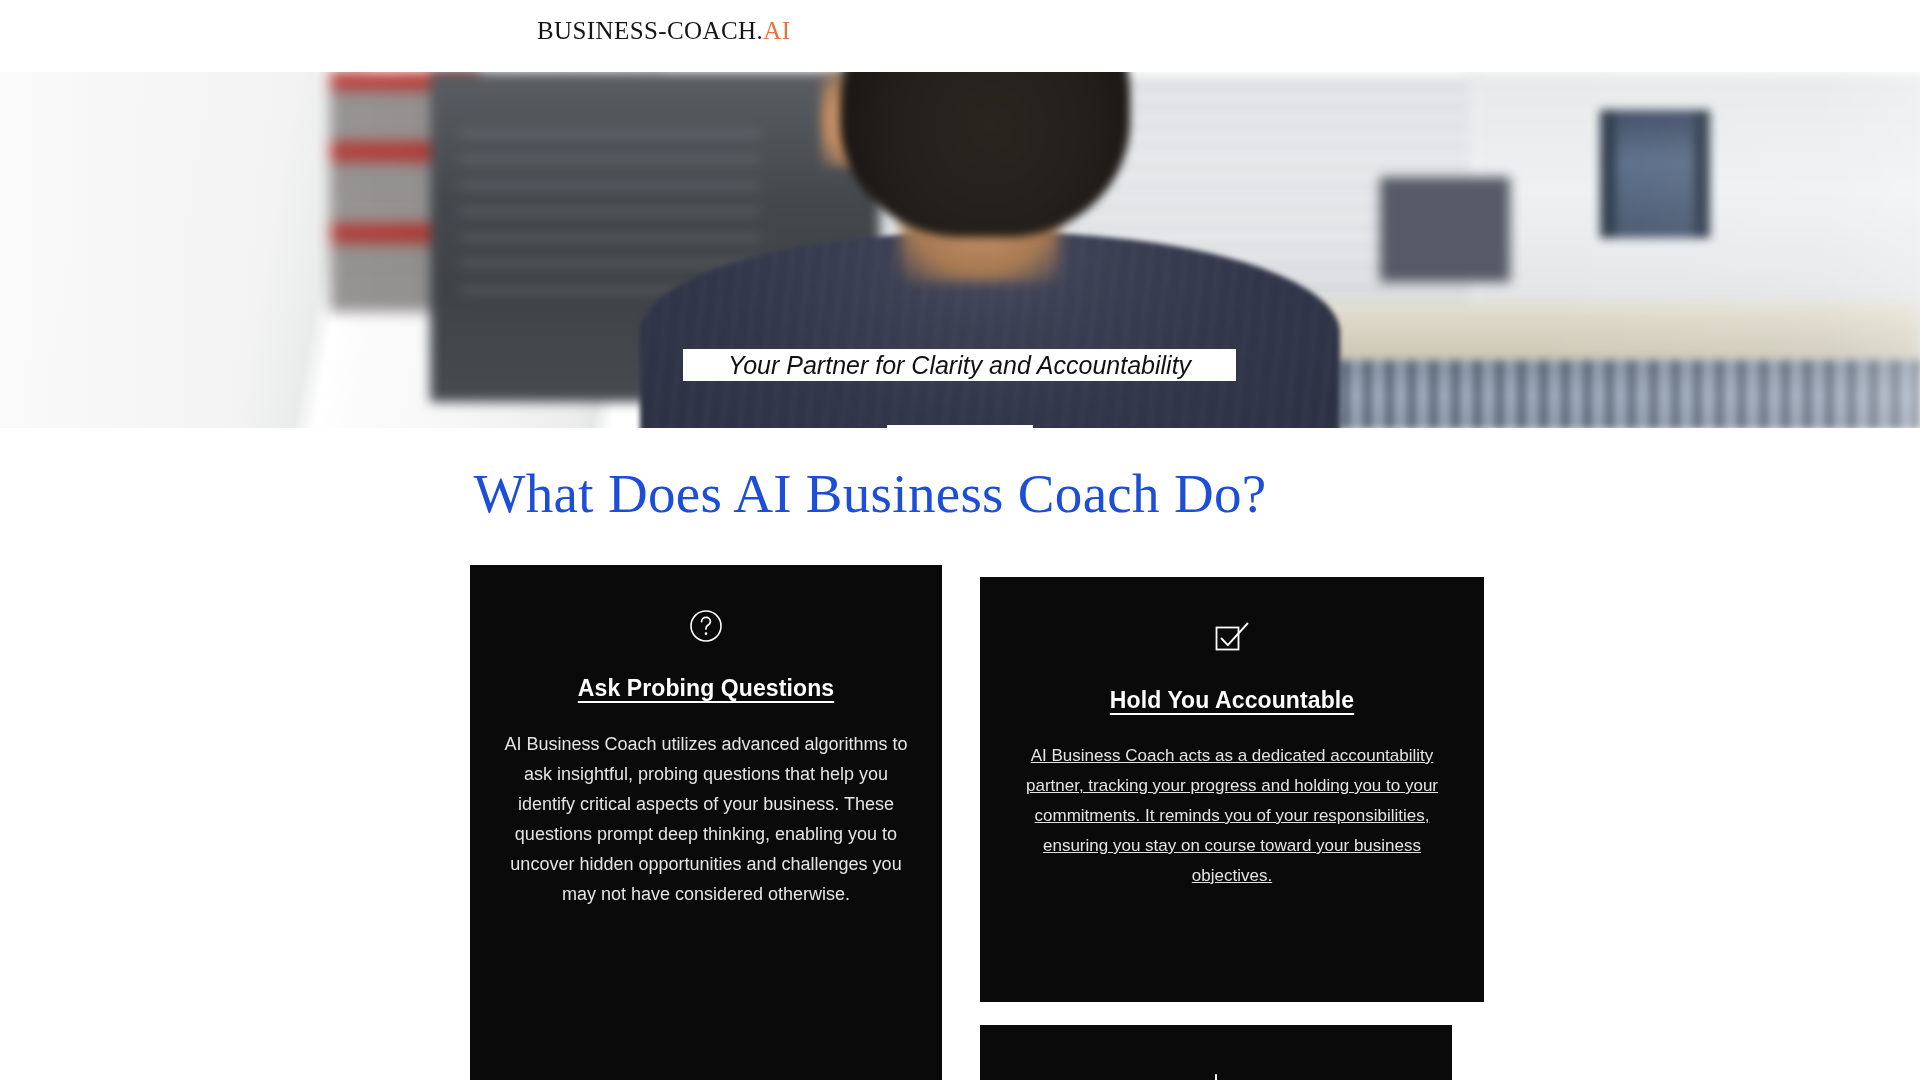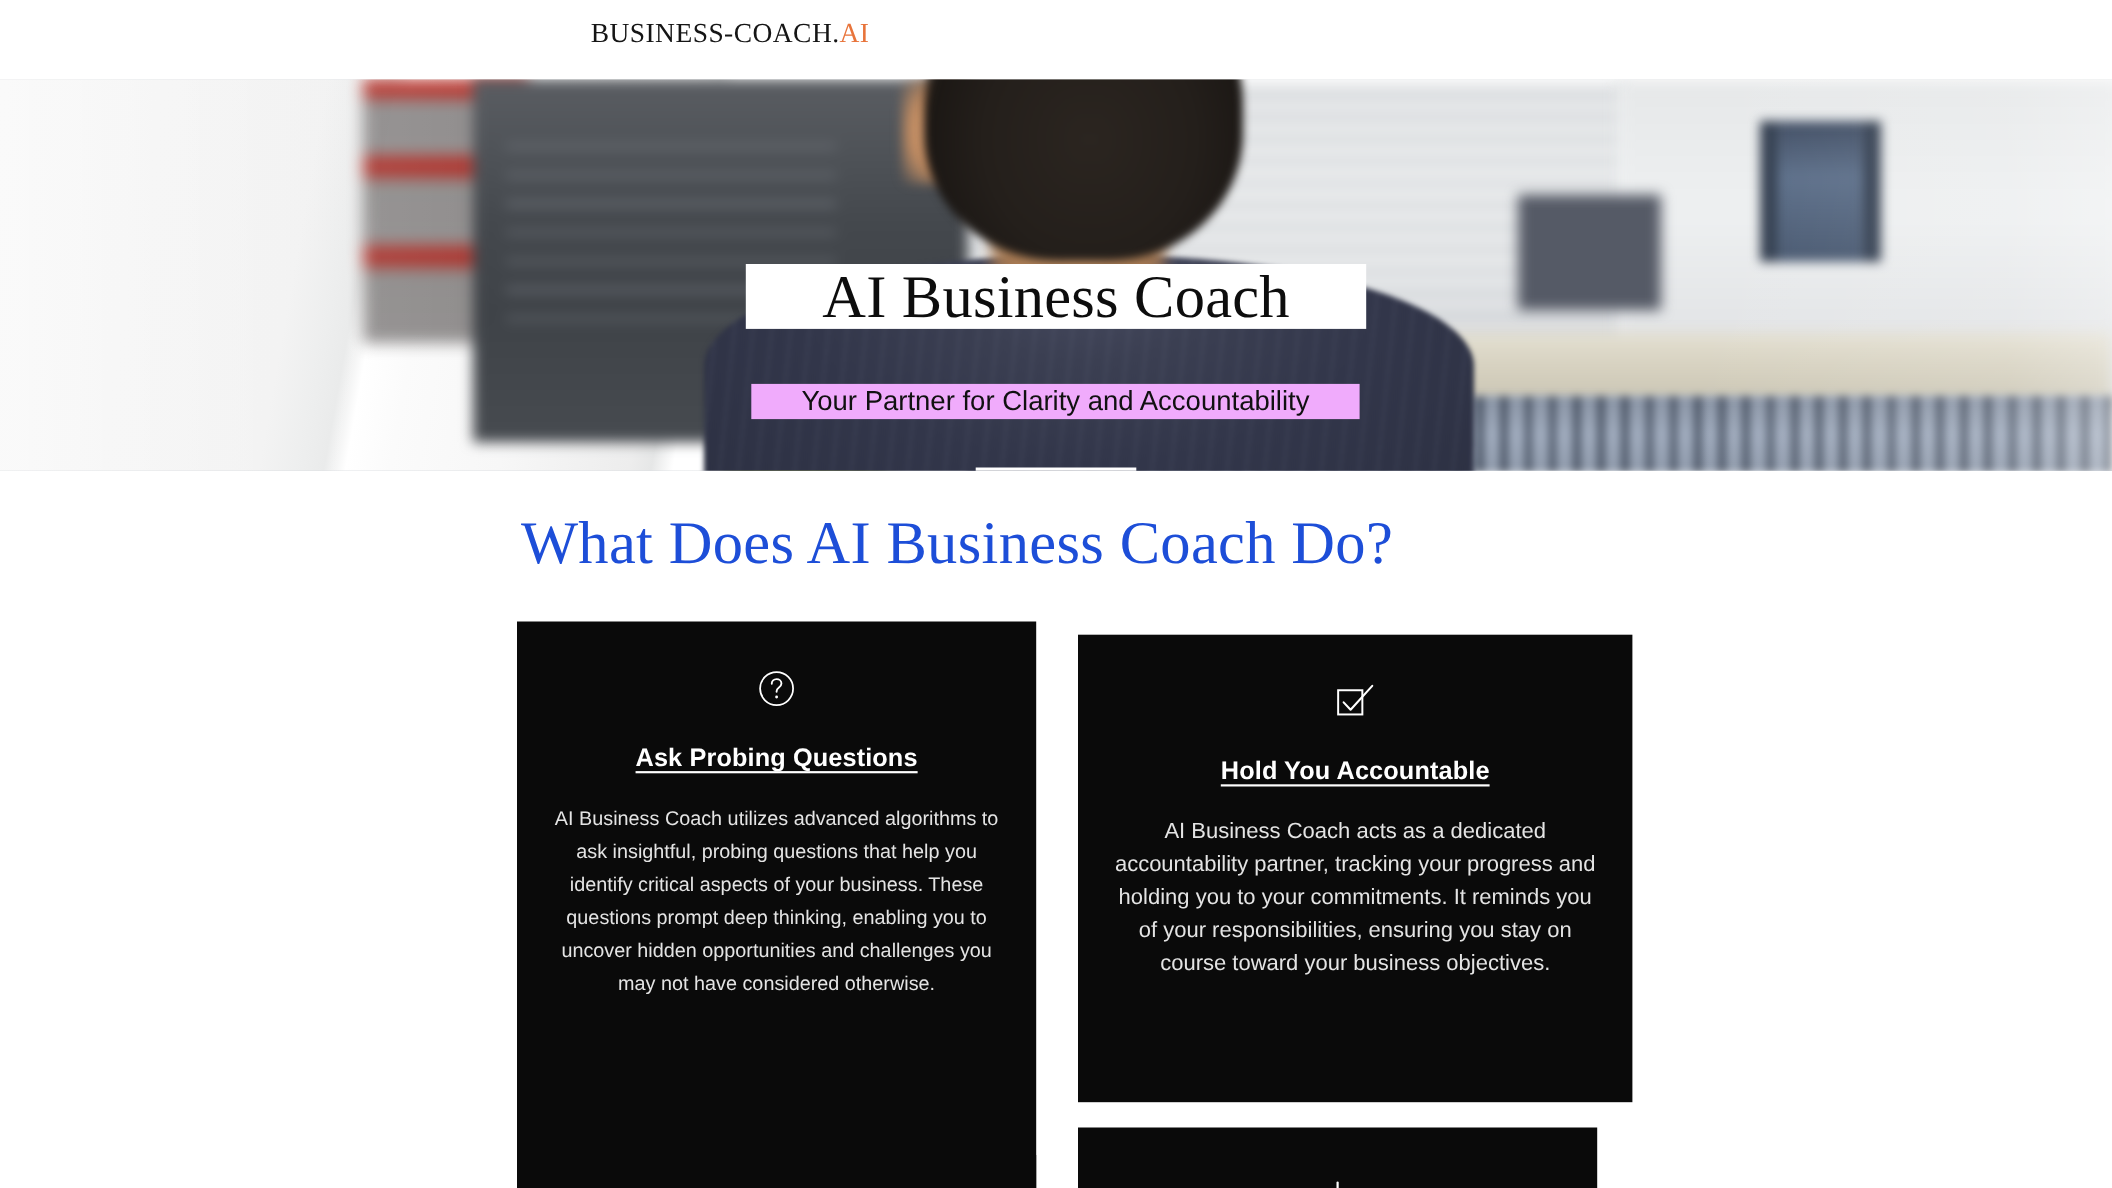--- a/index.html
+++ b/index.html
@@ -146,24 +146,25 @@
     width:564px; height:59px;
     background:#ffffff;
     display:flex; align-items:center; justify-content:center;
     font-family:"Liberation Serif", serif;
     font-size:55px; color:#0d0d0d;
     letter-spacing:.2px; white-space:nowrap;
   }
   .hero-sub{
     position:absolute; left:683px; top:277px;
     width:553px; height:32px;
-    background:#f0abfc;
+    background:#ffffff;
     display:flex; align-items:center; justify-content:center;
     font-size:25px; color:#111111;
     white-space:nowrap;
+    font-style:italic;
   }
   .hero-cta{
     position:absolute; left:887px; top:353px;
     width:146px; height:42px;
     background:#ffffff; border:none;
     display:flex; align-items:center; justify-content:center;
     font-size:19px; color:#0d0d0d;
     cursor:pointer; white-space:nowrap;
   }
 
@@ -202,21 +203,21 @@
     text-decoration:underline;
     text-underline-offset:5px;
     letter-spacing:.1px;
   }
   .card-body{
     margin-top:27px;
     font-size:18px; line-height:30px;
     color:#e4e4e4;
     padding:0 6px;
   }
-  .card-b .card-body{ font-size:20px; }
+  .card-b .card-body{ font-size:17px;text-decoration:underline; }
 
   .cut-icon{
     position:absolute; left:50%; transform:translateX(-50%);
     top:44px;
   }
 </style>
 </head>
 <body>
 
 <div class="header">
@@ -239,21 +240,20 @@
     <div class="b-person">
       <div class="b-shoulders"></div>
       <div class="b-neck"></div>
       <div class="b-ear"></div>
       <div class="b-head"></div>
     </div>
     <div class="hero-fade"></div>
   </div>
 
   <div class="hero-content">
-    <div class="hero-title">AI Business Coach</div>
     <div class="hero-sub">Your Partner for Clarity and Accountability</div>
     <button class="hero-cta">Start Trial</button>
   </div>
 </div>
 
 <div class="section-title">What Does AI Business Coach Do?</div>
 
 <div class="cards">
 
   <div class="card card-a">

